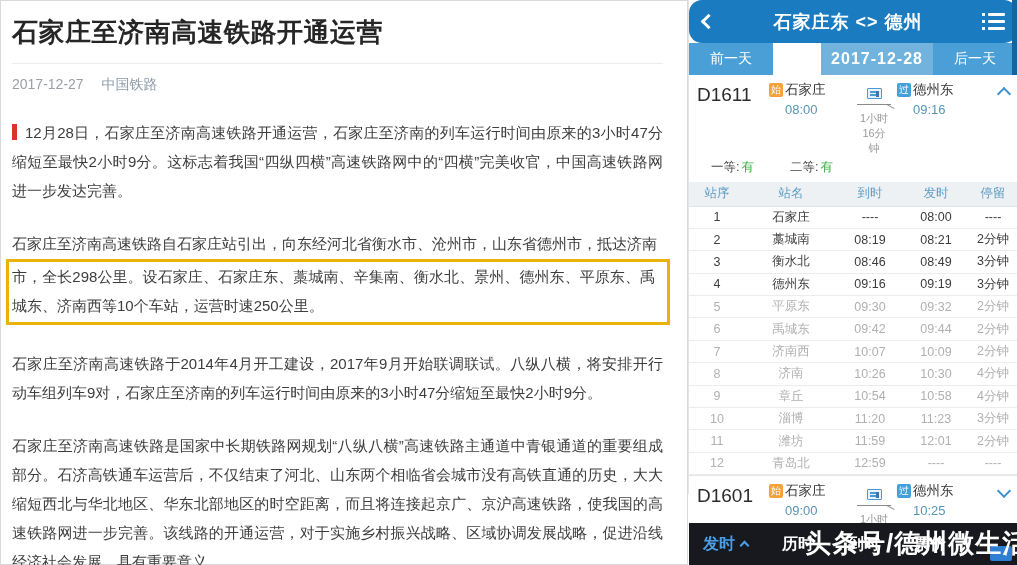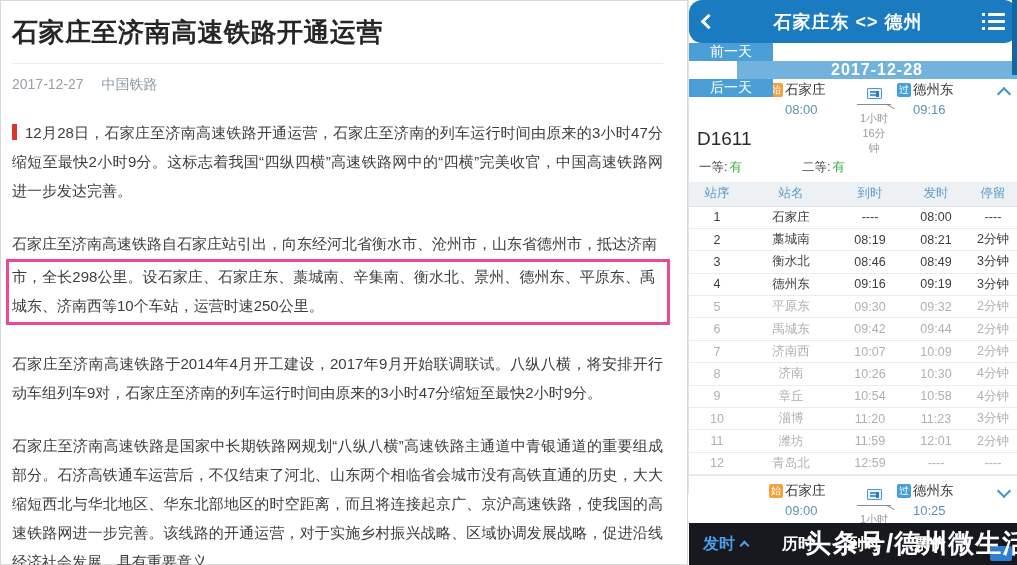--- a/index.html
+++ b/index.html
@@ -12,50 +12,50 @@
     background:#fff; border:1px solid #d9d9d9; padding:14px 24px 0 11px; }
   .article h1 { font-size:26px; font-weight:bold; color:#262626; line-height:34px;
     letter-spacing:0.5px; }
   .article .title-rule { border:none; border-top:1px solid #ececec; margin:14px 0 0 0; }
   .article .meta { margin-top:12px; font-size:14px; color:#9aa0a6; }
   .article .meta .src { margin-left:14px; color:#8e9aa6; }
   .article .para { font-size:15px; line-height:29px; color:#3d3d3d; margin-top:24px;
     text-align:justify; }
   .red-mark { display:inline-block; width:5px; height:16px; background:#d7342e;
     margin-right:8px; vertical-align:-2px; }
-  .red-box { display:block; border:3px solid #ec4899; margin:1px -7px 0 -6px;
+  .red-box { display:block; border:3px solid #eab308; margin:1px -7px 0 -6px;
     padding:0 12px 2px 3px; }
 
   
   .app { position:absolute; left:689px; top:0; width:328px; height:565px;
     background:#fff; overflow:hidden; }
 
   .app-header { position:relative; height:43px; background:#1a7bc0; display:flex;
     align-items:center; justify-content:space-between; padding:0 12px; z-index:1;border-radius:13px; }
   .back-chevron { width:11px; height:11px; border-left:3px solid #fff;
     border-bottom:3px solid #fff; transform:rotate(45deg); margin-left:2px; }
   .app-title { color:#fff; font-size:18px; font-weight:bold; letter-spacing:1px; }
   .list-icon { display:flex; flex-direction:column; gap:4px; }
   .list-icon .li-row { display:flex; align-items:center; gap:3px; }
   .list-icon .li-dot { width:3px; height:3px; background:#fff; }
   .list-icon .li-bar { width:17px; height:3px; background:#fff; border-radius:1px; }
 
-  .date-bar { position:relative; height:32px; display:flex; z-index:1;flex-direction:column; }
+  .date-bar { position:relative; height:32px; display:flex; z-index:1; }
   .date-side { width:84px; background:#4aa0d6; color:#fff; font-size:14px;
     display:flex; align-items:center; justify-content:center; }
   .date-mid { flex:1; background:#72b3de; color:#fff; font-size:16px; font-weight:bold;
     display:flex; align-items:center; justify-content:center; letter-spacing:1px;margin-left:48px; }
 
   .scroll-strip { position:absolute; right:0; top:0; width:5px; height:75px;
     background:#15669f; z-index:2; }
 
   
   .train { position:relative; padding:6px 8px 2px 8px; background:#fff; }
   .train-row { display:flex; align-items:flex-start; }
-  .train-no { width:72px; font-size:19px; color:#2b2b2b; padding-top:3px;margin-top:44px; }
+  .train-no { width:72px; font-size:19px; color:#2b2b2b; padding-top:3px; }
   .stop-col { width:86px; }
   .stop-line { display:flex; align-items:center; gap:2px; }
   .badge { font-size:10px; color:#fff; padding:1px 2px; border-radius:2px; line-height:12px; }
   .badge.orig { background:#f5a13d; }
   .badge.pass { background:#44a0d8; }
   .stop-name { font-size:13.5px; color:#333; }
   .stop-time { font-size:13px; color:#5795b5; margin:3px 0 0 16px; }
   .mid-col { flex:1; padding:4px 6px 0 2px; text-align:center; }
   .ticket-icon { display:inline-block; width:15px; height:11px; border:1px solid #4a9ad4;
     border-radius:1px; position:relative; background:#eaf3fb; }
@@ -65,22 +65,22 @@
     height:6px; background:#3a77b0; }
   .dur-line { border-bottom:1px solid #8a8a8a; position:relative; margin-top:1px; }
   .dur-line::after { content:""; position:absolute; right:-4px; bottom:-3px; width:9px;
     height:1px; background:#8a8a8a; transform:rotate(28deg); }
   .dur-text { font-size:11px; color:#9a9a9a; margin-top:6px; }
   .chev-col { width:26px; display:flex; justify-content:flex-end; padding-top:8px; }
   .chev { width:10px; height:10px; border-left:2.5px solid #3c92d0;
     border-bottom:2.5px solid #3c92d0; }
   .chev.up { transform:rotate(135deg); }
   .chev.down { transform:rotate(-45deg); margin-top:-4px; }
-  .seat-row { display:flex; gap:60px; font-size:12.5px; color:#444;
-    padding:3px 0 4px 2px; }
+  .seat-row { display:flex; gap:36px; font-size:12.5px; color:#444;
+    padding:3px 0 4px 2px;margin-left:12px; }
   .seat-yes { color:#3fae49; margin-left:2px; }
 
   
   .tt { width:100%; border-collapse:collapse; table-layout:fixed; }
   .tt th { background:#eef1f3; color:#5b9bc6; font-weight:normal; font-size:12.5px;
     height:24px; border-bottom:1px solid #e0e4e7; }
   .tt td { font-size:12.5px; color:#3c3c3c; text-align:center; height:22.4px;
     border-bottom:1px solid #ececec; }
   .tt tr.dim td { color:#b0b0b0; }
   .tt col.c1{width:56px} .tt col.c2{width:92px} .tt col.c3{width:66px}

